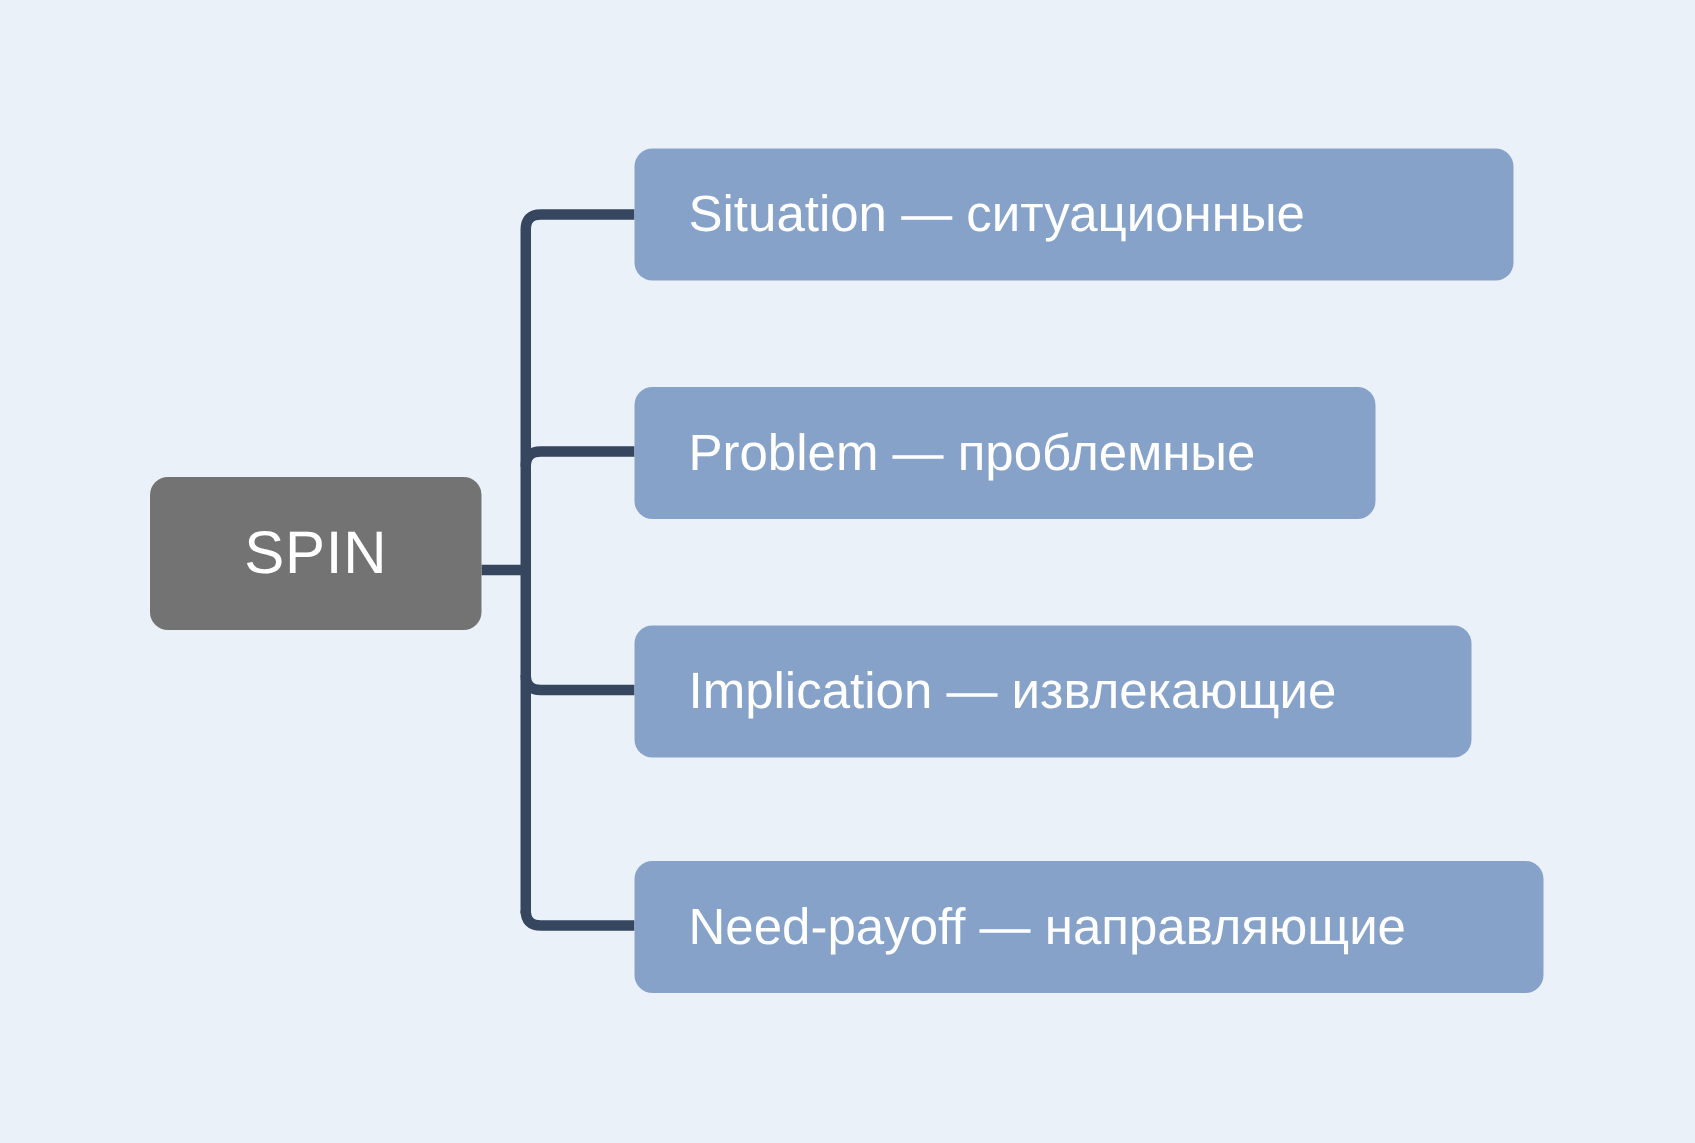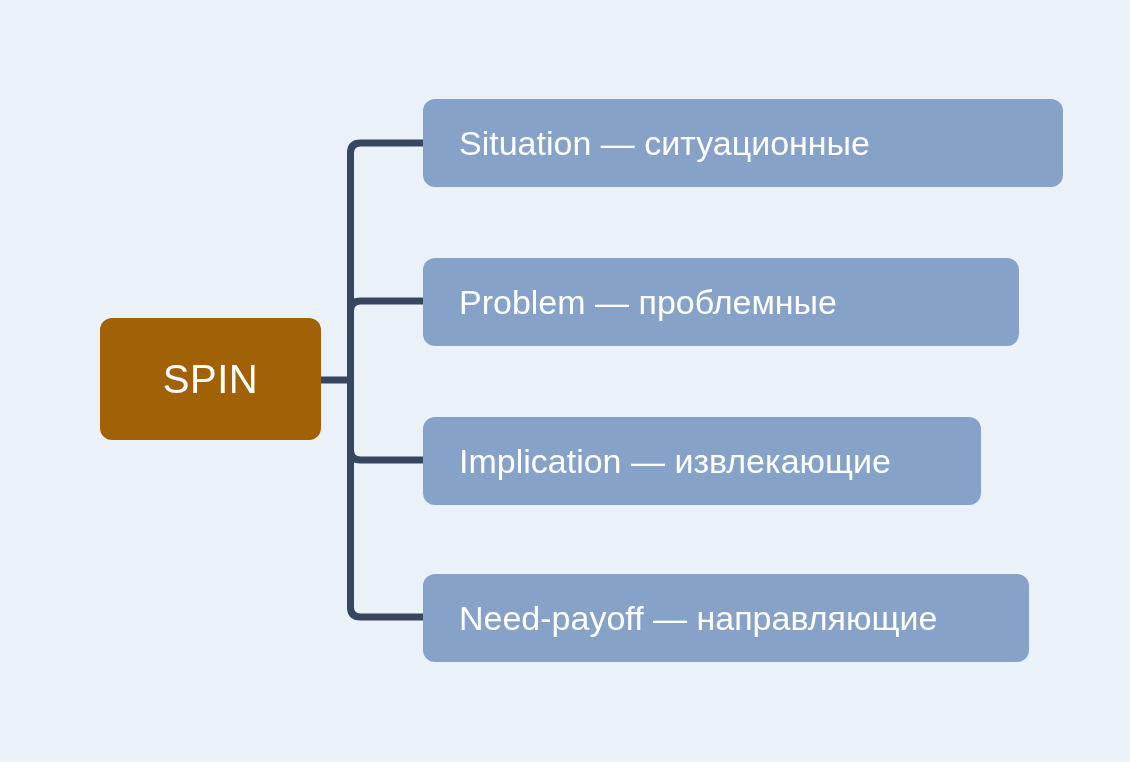--- a/index.html
+++ b/index.html
@@ -32,22 +32,22 @@
     box-sizing: border-box;
     display: flex;
     align-items: center;
     border-radius: 12px;
     white-space: nowrap;
   }
   .root-node {
     left: 100px;
     top: 318px;
     width: 221px;
-    height: 122px;
-    background: #a16207;
+    height: 102px;
+    background: #737373;
     justify-content: center;
   }
   .root-label {
     color: #ffffff;
     font-size: 40px;
     font-weight: 400;
     letter-spacing: 0.5px;
     line-height: 1;
   }
   .branch-node {
@@ -55,22 +55,22 @@
     background: #87a2c8;
     padding-left: 36px;
     padding-right: 36px;
   }
   .branch-label {
     color: #ffffff;
     font-size: 34px;
     font-weight: 400;
     line-height: 1;
   }
-  #node-0 { left: 423px; top:  99px; width: 640px; }
-  #node-1 { left: 423px; top: 258px; width: 596px; }
+  #node-0 { left: 423px; top:  99px; width: 586px; }
+  #node-1 { left: 423px; top: 258px; width: 494px; }
   #node-2 { left: 423px; top: 417px; width: 558px; }
   #node-3 { left: 423px; top: 574px; width: 606px; }
 </style>
 </head>
 <body>
 
 <div id="canvas">
 
   <svg id="connector-layer" viewBox="0 0 1130 762" width="1130" height="762" aria-hidden="true">
 

